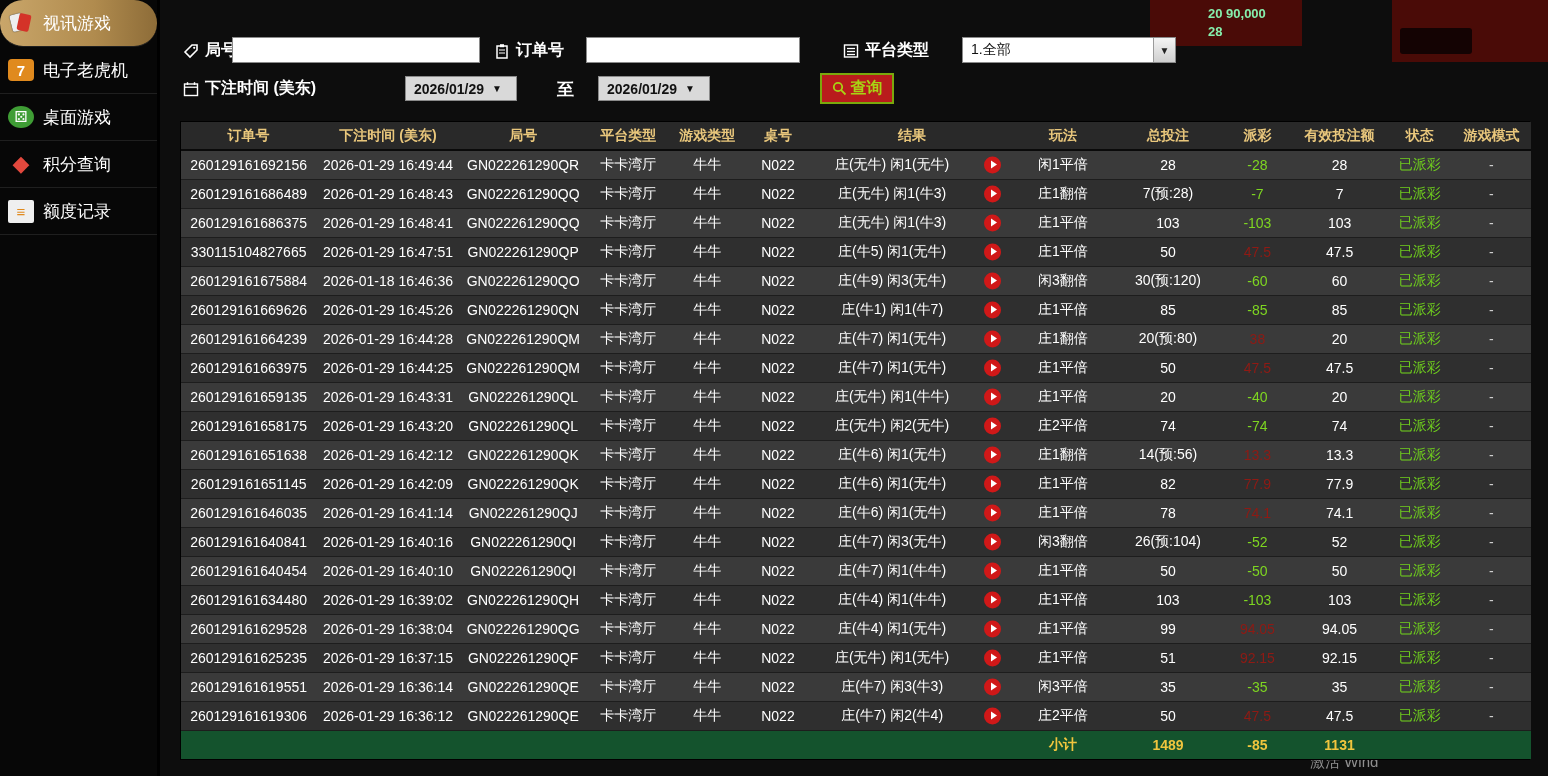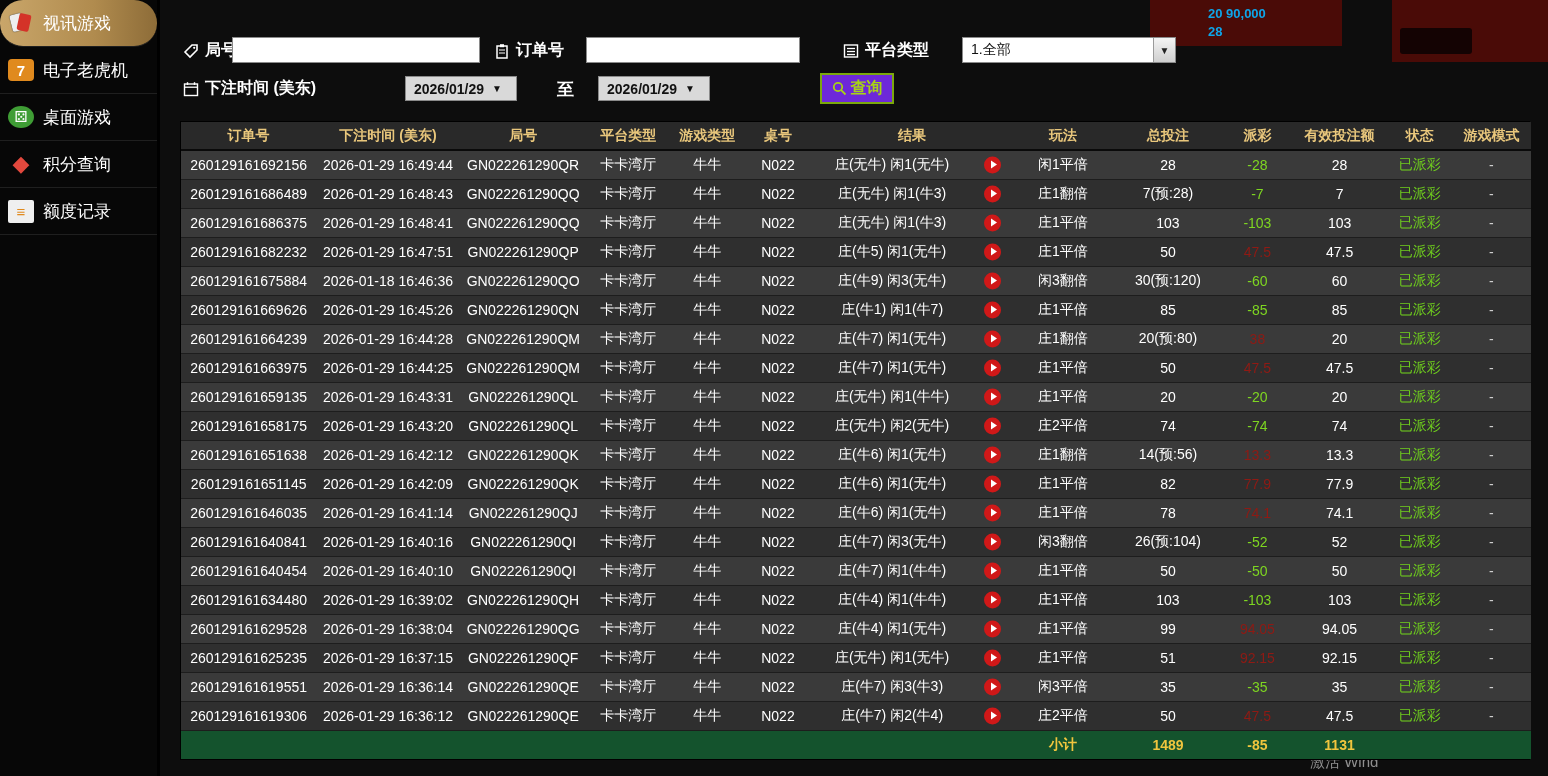--- a/index.html
+++ b/index.html
@@ -1,21 +1,21 @@
 <!DOCTYPE html>
 <html><head>
 <meta charset="utf-8">
 <style>
   *{margin:0;padding:0;box-sizing:border-box}
   html,body{background:#000;}
   body{font-family:"Liberation Sans","DejaVu Sans",sans-serif;}
   .app{position:relative;width:1548px;height:776px;background:#0d0d0d;overflow:hidden;}
 
   
-  .bg-red1{position:absolute;left:1150px;top:0;width:192px;height:46px;background:#4a0b07;color:#0ea5e9;
+  .bg-red1{position:absolute;left:1150px;top:0;width:152px;height:46px;background:#4a0b07;color:#86efac;
            font-size:13px;font-weight:bold;padding:5px 0 0 58px;line-height:18px;}
   .bg-red2{position:absolute;left:1392px;top:0;width:156px;height:62px;background:#4a0b07;}
   .bg-red2 .bg-box{position:absolute;left:8px;top:28px;width:72px;height:26px;background:#140303;border-radius:3px;}
   .watermark{position:absolute;left:1310px;top:753px;color:#8f8f8f;font-size:15px;}
 
   
   .sidebar{position:absolute;left:0;top:0;width:160px;height:776px;background:#070707;border-right:3px solid #000;z-index:3;}
   .side-item{height:47px;display:flex;align-items:center;gap:9px;padding-left:8px;color:#fff;font-size:17px;
              border-bottom:1px solid #1f1f1f;cursor:pointer;}
   .side-item.active{background:linear-gradient(90deg,#c9a66a 0%,#b08b4e 60%,#8d6c38 100%);border-radius:23px;}
@@ -35,21 +35,21 @@
   .tinput{position:absolute;height:26px;background:#fff;border:1px solid #8a8a8a;font-size:14px;padding:0 6px;color:#111;}
   .dropdown{position:absolute;height:26px;background:#fff;border:1px solid #8a8a8a;color:#111;font-size:14px;
             display:flex;align-items:center;cursor:pointer;}
   .dropdown .dd-text{flex:1;padding-left:8px;}
   .dropdown .dd-arrow{width:22px;height:100%;display:flex;align-items:center;justify-content:center;
                       background:linear-gradient(#f4f4f4,#cfcfcf);border-left:1px solid #9a9a9a;font-size:10px;color:#222;}
   .datepick{position:absolute;height:25px;background:#d9d9d9;border:1px solid #8a8a8a;color:#111;font-size:14px;font-weight:bold;
             display:flex;align-items:center;gap:8px;padding:0 8px;cursor:pointer;}
   .datepick .dd-arrow2{font-size:10px;color:#111;}
   .to-label{position:absolute;color:#fff;font-size:17px;font-weight:bold;}
-  .query-btn{position:absolute;left:660px;top:57px;width:74px;height:31px;background:#6d28d9;border:2px solid #7ba80c;
+  .query-btn{position:absolute;left:660px;top:57px;width:74px;height:31px;background:#b91c1c;border:2px solid #7ba80c;
              color:#a8d414;font-size:16px;font-weight:bold;display:flex;align-items:center;justify-content:center;gap:4px;cursor:pointer;}
 
   
   .grid-wrap{position:absolute;left:20px;top:105px;width:1350px;background:#000;border:1px solid #000;z-index:2;}
   table{width:1350px;border-collapse:collapse;table-layout:fixed;font-size:14px;}
   thead th{background:#292929;color:#e9c77c;height:28px;font-weight:bold;border-bottom:2px solid #0a0a0a;}
   tbody td{height:29px;text-align:center;color:#fff;border-bottom:1px solid #1d1d1d;overflow:hidden;white-space:nowrap;}
   tbody tr:nth-child(odd){background:#3a3a3a;}
   tbody tr:nth-child(even){background:#2f2f2f;}
   td.pos{color:#8f1a14;}
@@ -257,21 +257,21 @@
                   <span class="play-tri"></span>
                 </span></td>
               <td>庄1平倍</td>
               <td>103</td>
               <td class="neg">-103</td>
               <td>103</td>
               <td class="status">已派彩</td>
               <td class="dim">-</td>
             </tr>
             <tr>
-              <td>260129161682232</td>
+              <td>330115104827665</td>
               <td>2026-01-29 16:47:51</td>
               <td>GN022261290QP</td>
               <td>卡卡湾厅</td>
               <td>牛牛</td>
               <td>N022</td>
               <td class="result-cell"><span>庄(牛5) 闲1(无牛)</span><span class="play-btn">
                   <span class="play-tri"></span>
                 </span></td>
               <td>庄1平倍</td>
               <td>50</td>
@@ -353,21 +353,21 @@
               <td>2026-01-29 16:43:31</td>
               <td>GN022261290QL</td>
               <td>卡卡湾厅</td>
               <td>牛牛</td>
               <td>N022</td>
               <td class="result-cell"><span>庄(无牛) 闲1(牛牛)</span><span class="play-btn">
                   <span class="play-tri"></span>
                 </span></td>
               <td>庄1平倍</td>
               <td>20</td>
-              <td class="neg">-20</td>
+              <td class="neg">-40</td>
               <td>20</td>
               <td class="status">已派彩</td>
               <td class="dim">-</td>
             </tr>
             <tr>
               <td>260129161658175</td>
               <td>2026-01-29 16:43:20</td>
               <td>GN022261290QL</td>
               <td>卡卡湾厅</td>
               <td>牛牛</td>

